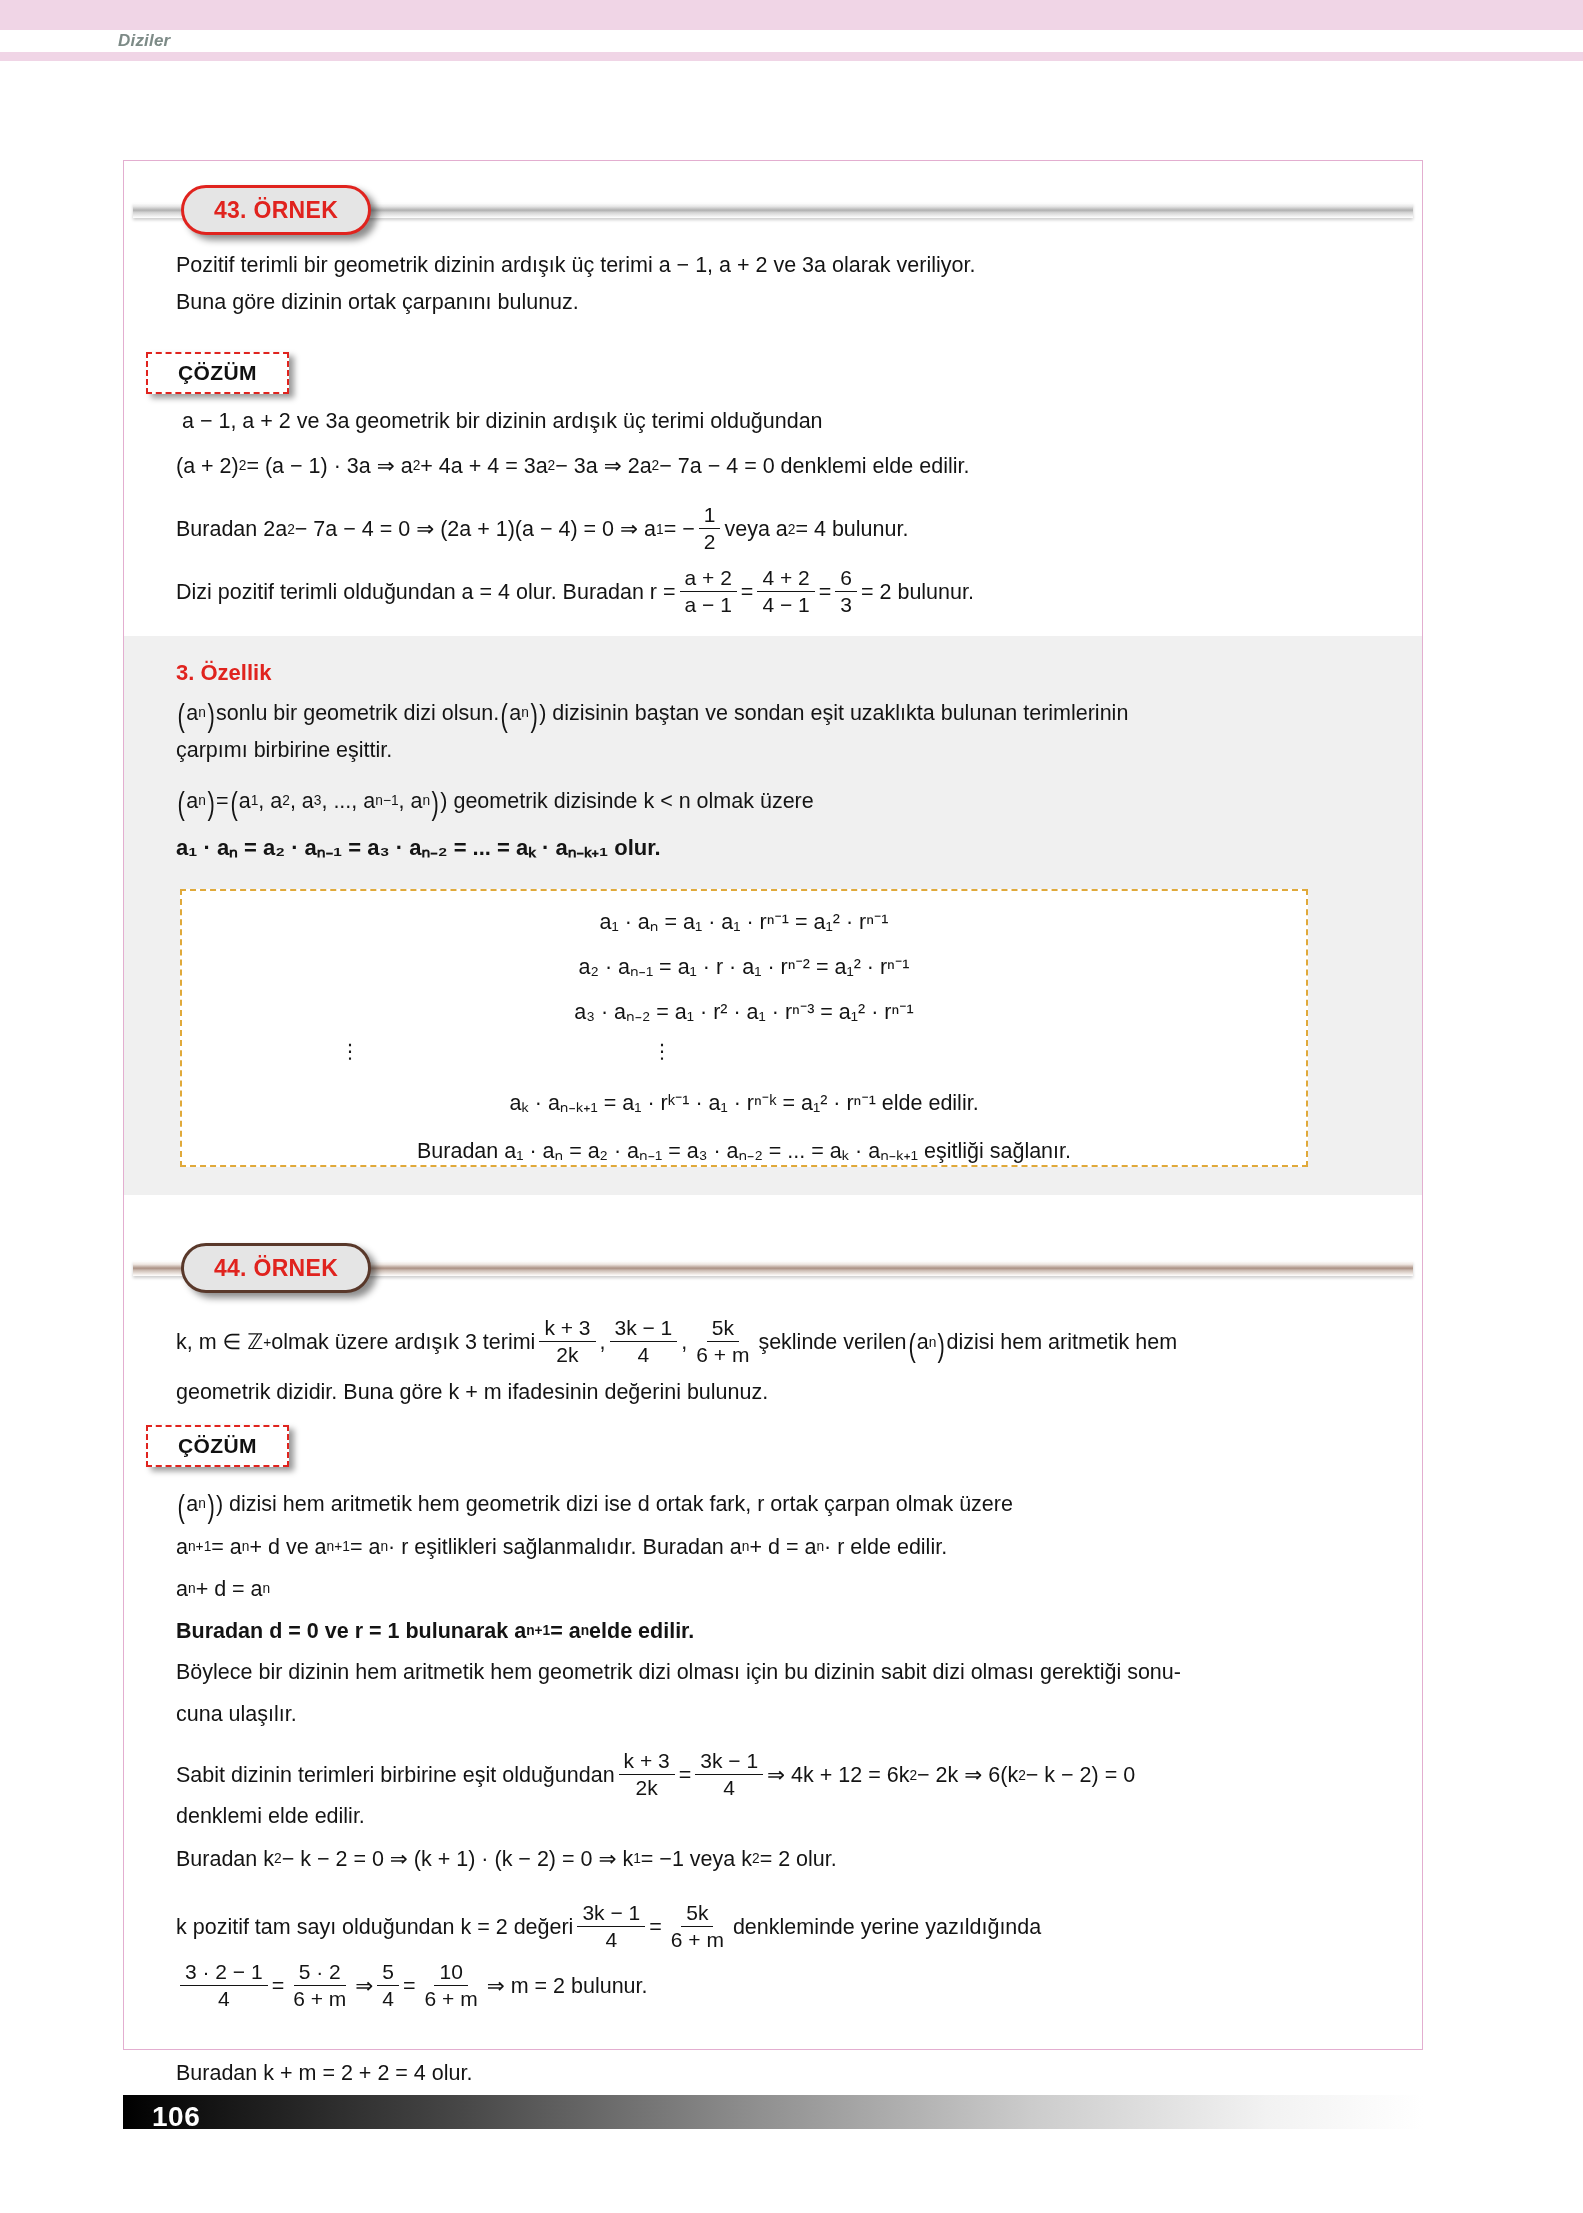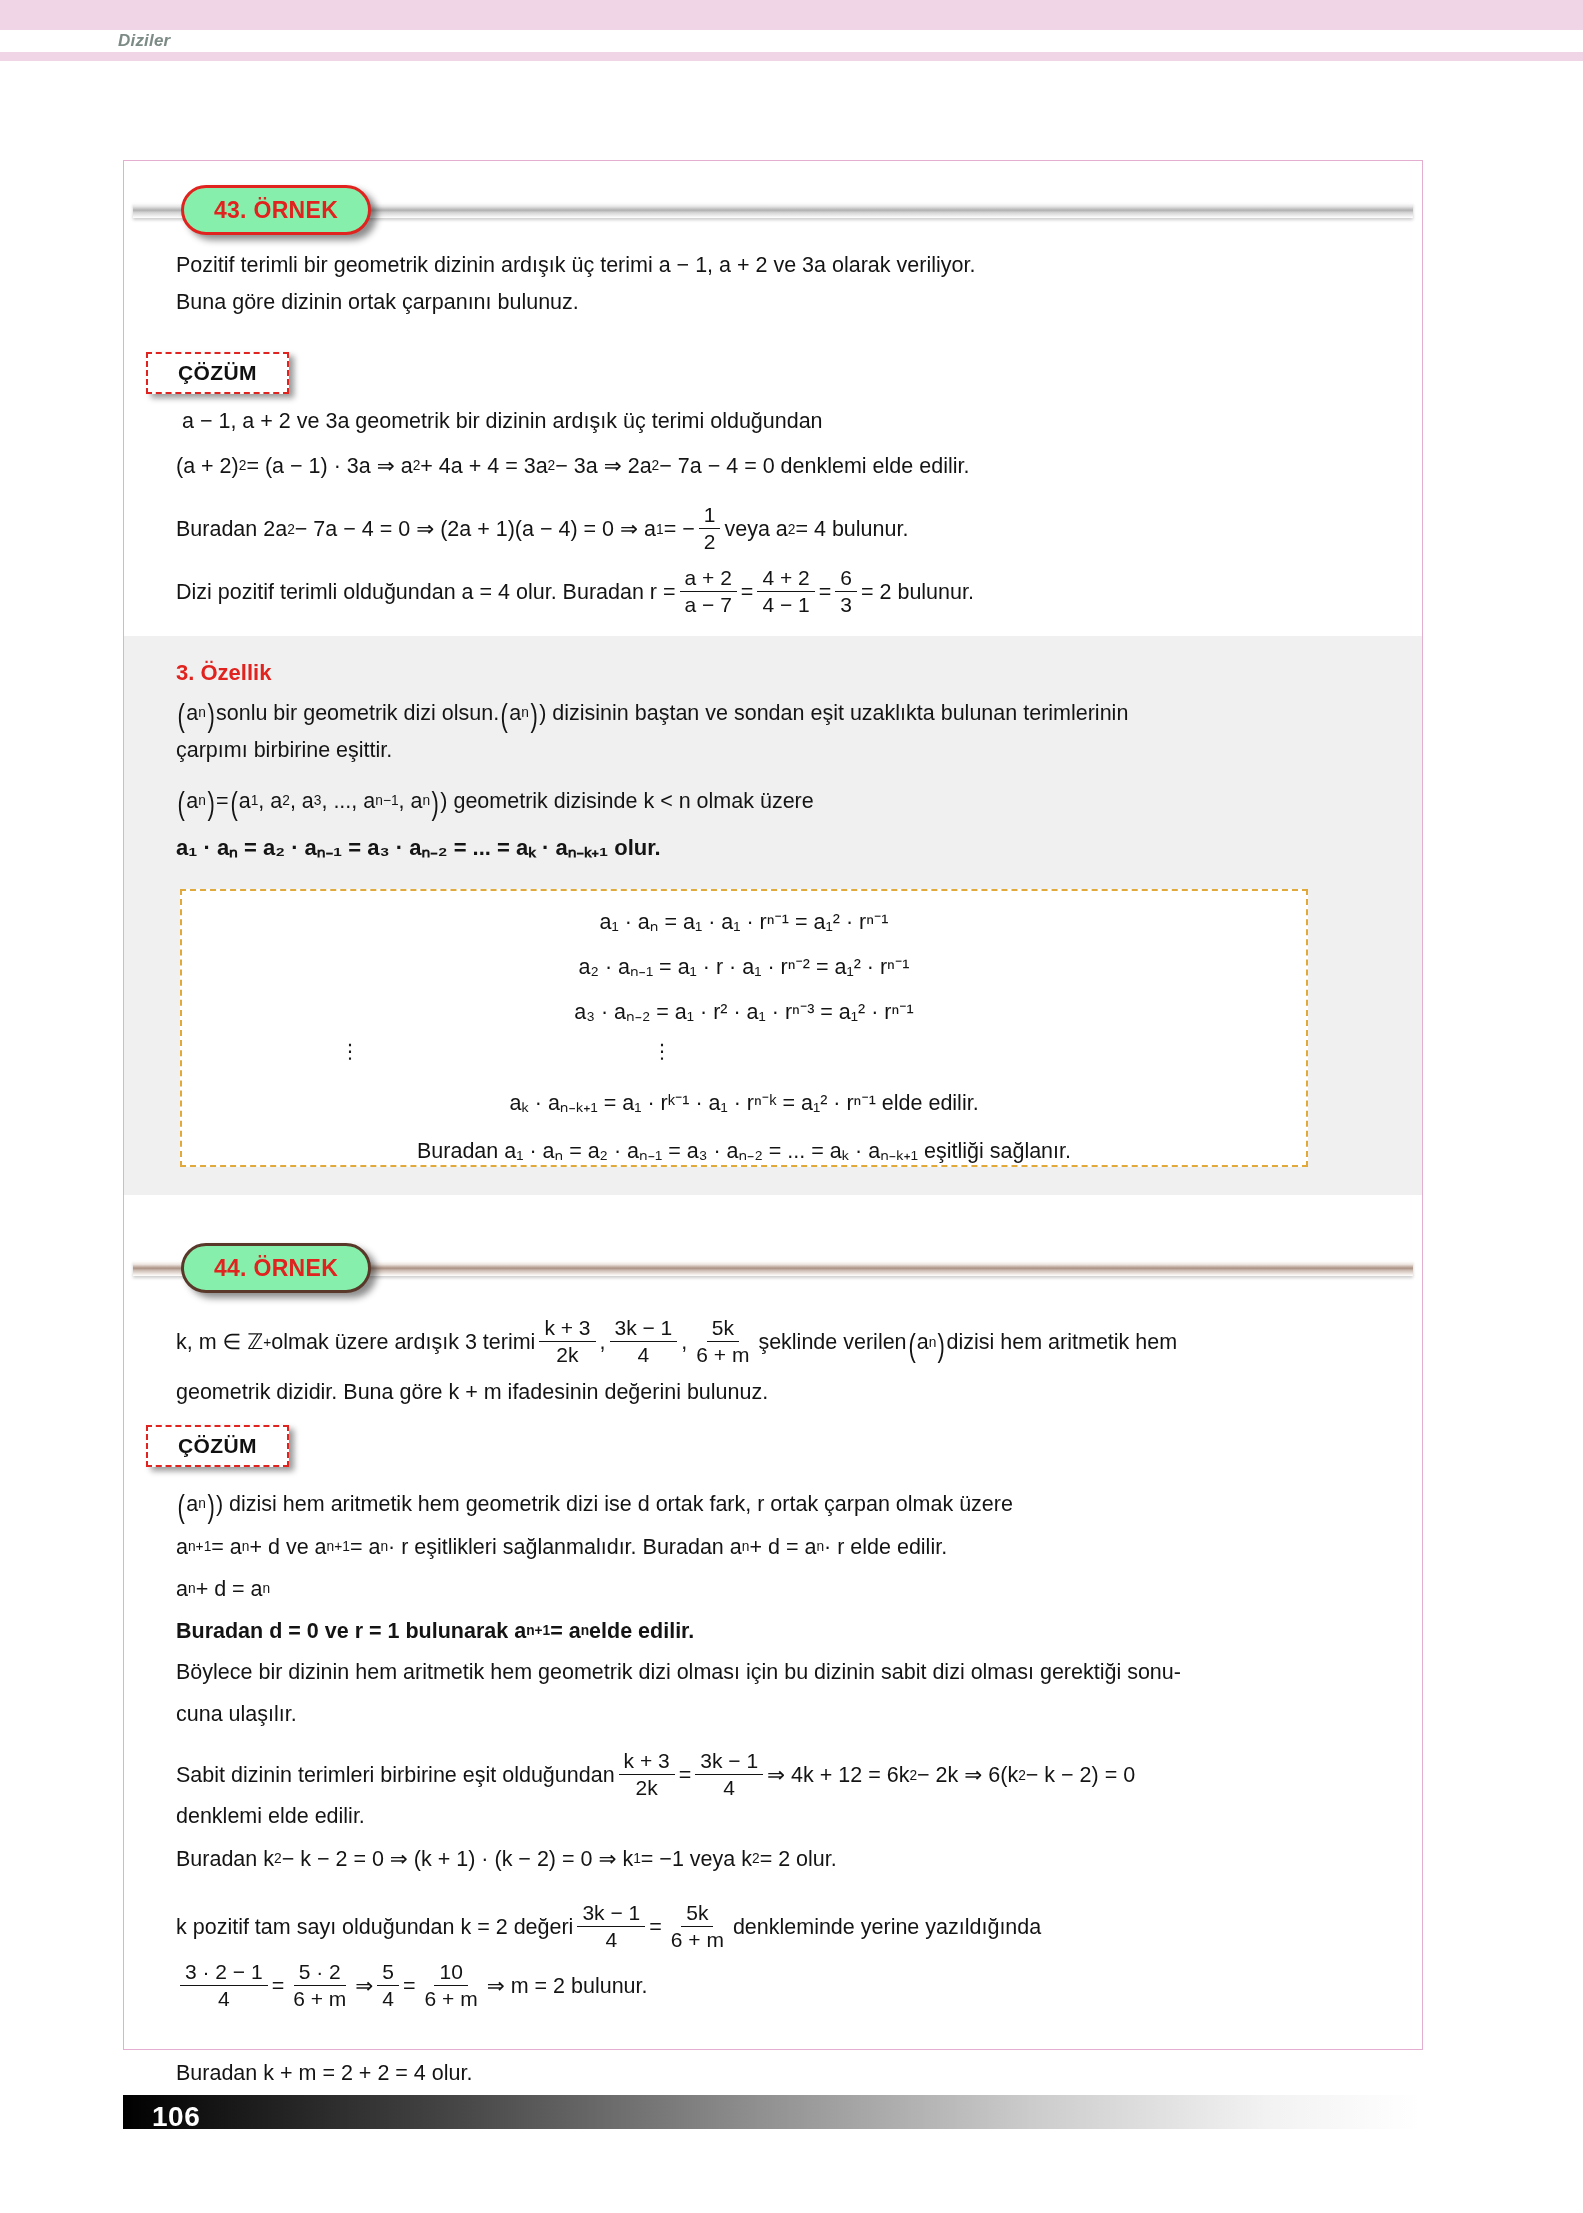--- a/index.html
+++ b/index.html
@@ -75,21 +75,21 @@
     background: linear-gradient(to bottom, #ffffff 0%, #e8e8e8 22%, #b0b0b0 48%, #d4d4d4 64%, #f6f6f6 92%, #ffffff 100%);
     box-shadow: 0 2px 3px rgba(0,0,0,.2);
   }
   .ex-rod.brown {
     background: linear-gradient(to bottom, #ffffff 0%, #efe7e2 22%, #ab9184 48%, #cfc0b7 64%, #f7f3f0 92%, #ffffff 100%);
   }
   .ex-pill {
     position: absolute;
     left: 48px; top: 0;
     width: 190px; height: 50px;
-    background: #86efac;
+    background: #e5e5e5;
     border: 3px solid #e0231e;
     border-radius: 26px;
     box-sizing: border-box;
     box-shadow: 6px 5px 7px rgba(0,0,0,.45);
     display: flex;
     align-items: center;
     justify-content: center;
   }
   .ex-pill.brown { border-color: #59382a; }
   .ex-pill-label {
@@ -264,21 +264,21 @@
       <sub class="x">2</sub>
       <span> = 4 bulunur.</span>
   </span>
 </div>
 
 <div class="line" style="left:176px; top:568px;">
   <span class="mrow">
     <span>Dizi pozitif terimli olduğundan  a = 4 olur. Buradan  r = </span>
       <span class="frac">
         <span class="num">a + 2</span>
-        <span class="den">a − 7</span>
+        <span class="den">a − 1</span>
       </span>
       <span> = </span>
       <span class="frac">
         <span class="num">4 + 2</span>
         <span class="den">4 − 1</span>
       </span>
       <span> = </span>
       <span class="frac">
         <span class="num">6</span>
         <span class="den">3</span>

